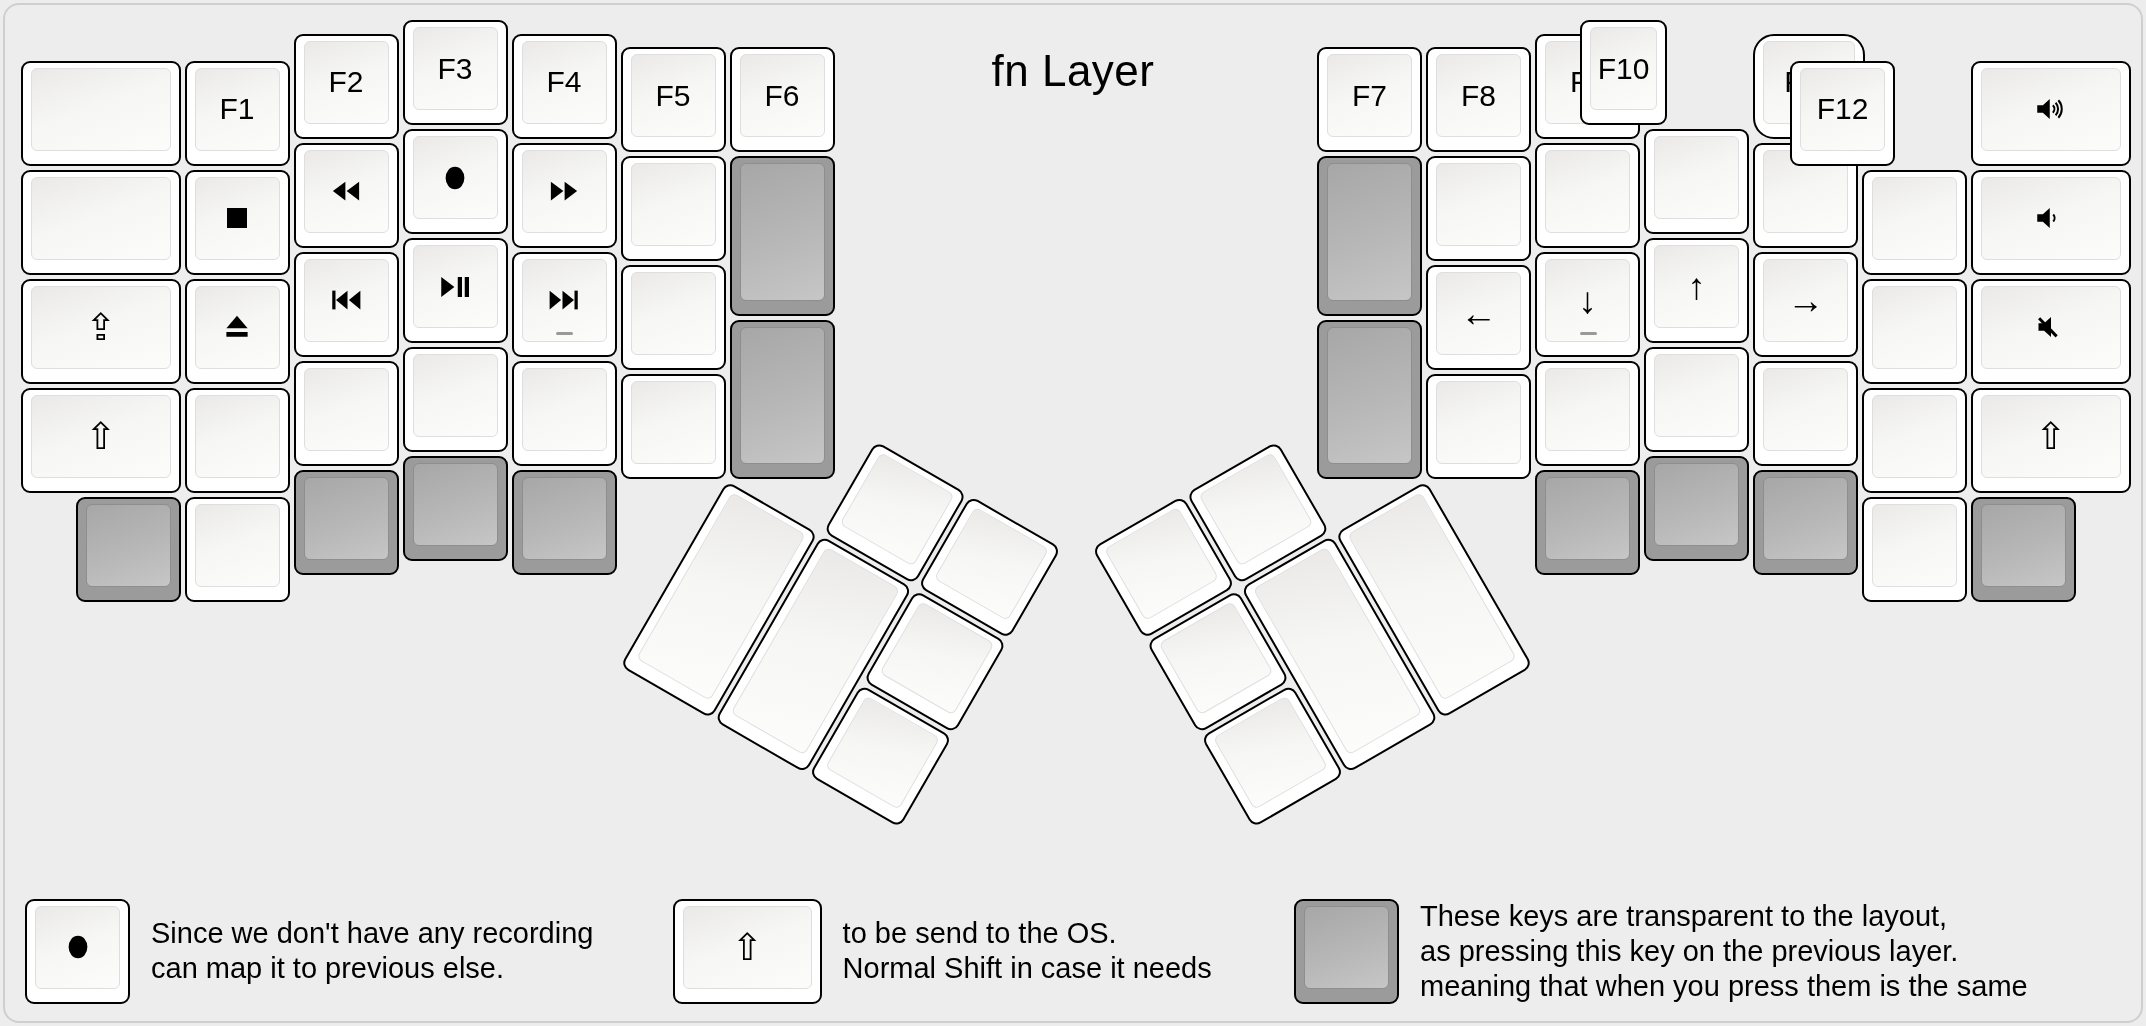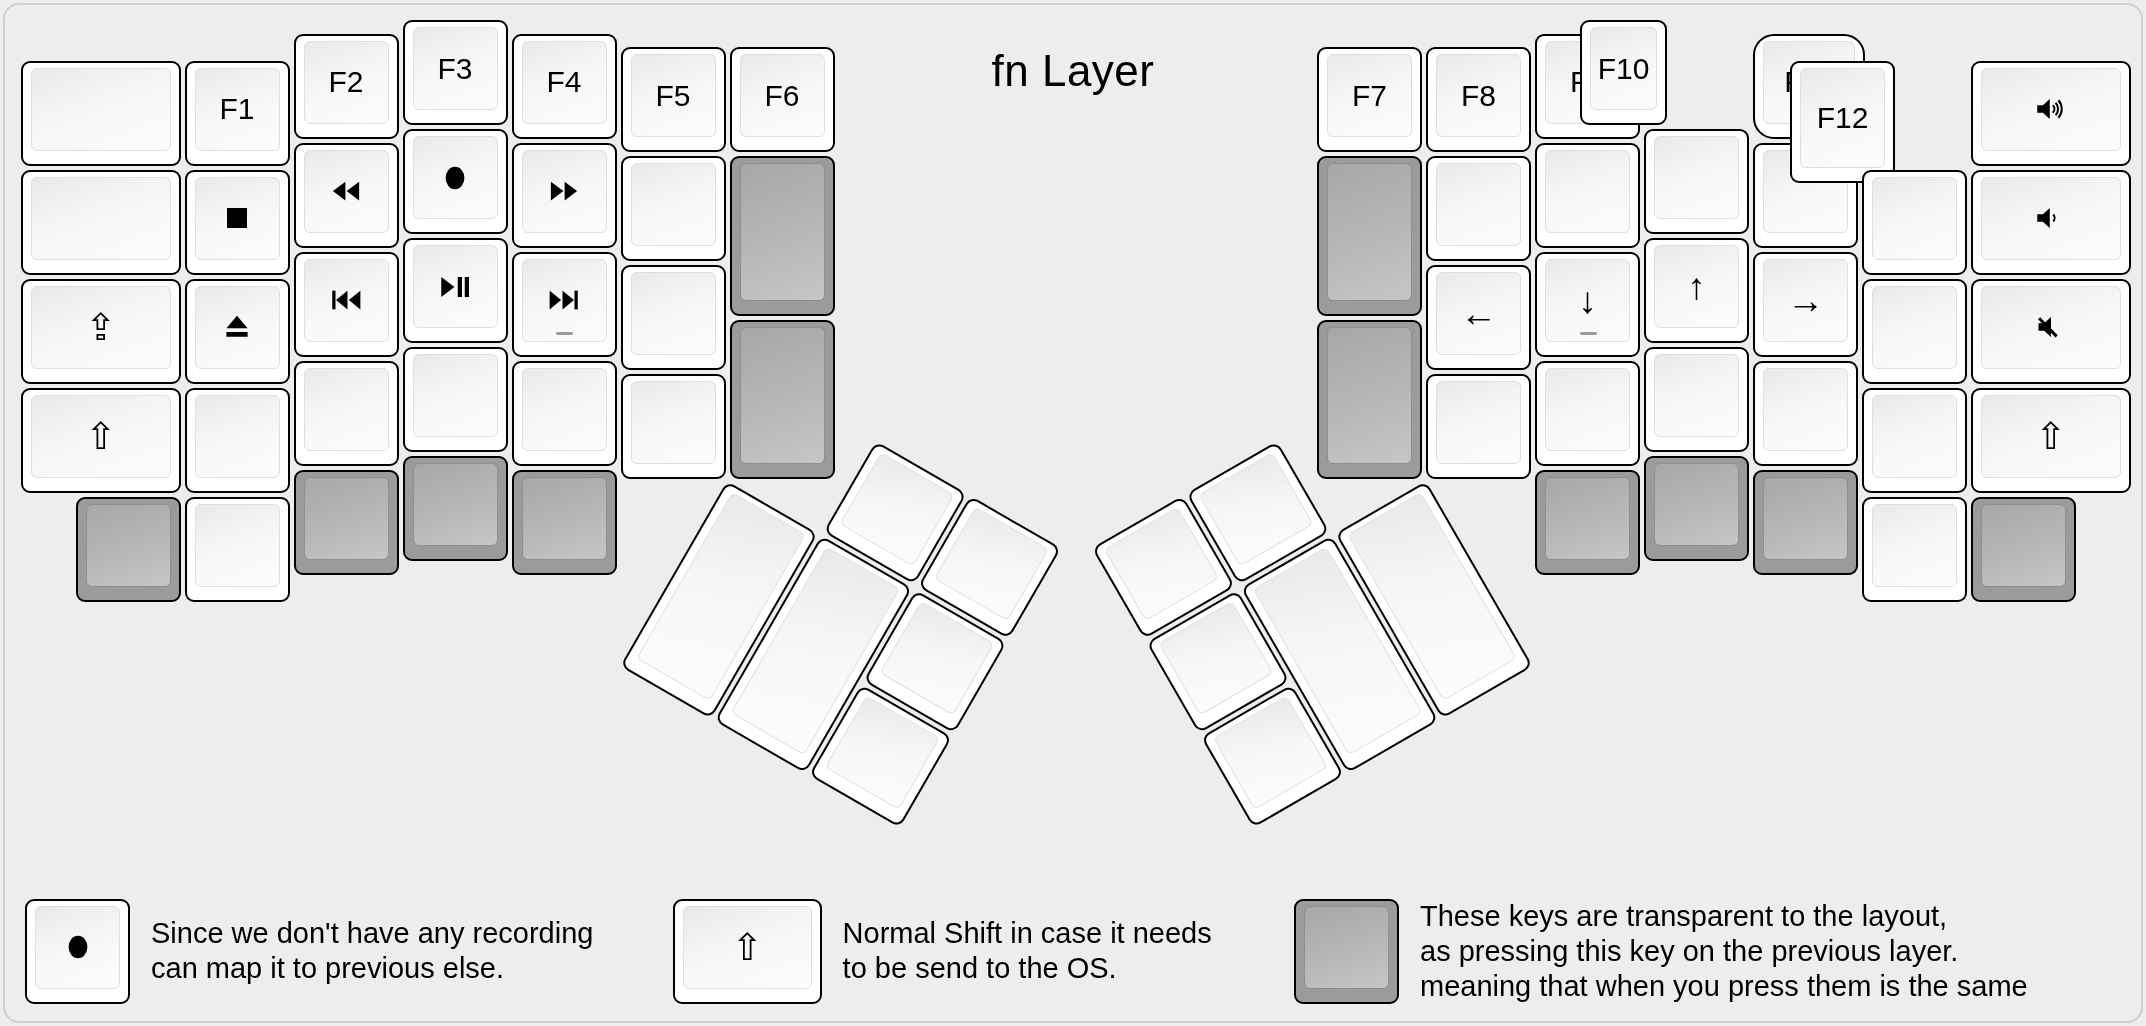--- a/index.html
+++ b/index.html
@@ -290,21 +290,21 @@
           <div class="cap">
             <span class="glyph">→</span>
           </div>
         </div>
         <div class="key white" style="width: 105px; height: 105px; left: 1753px; top: 360.625px;">
           <div class="cap"></div>
         </div>
         <div class="key gray" style="width: 105px; height: 105px; left: 1753px; top: 469.625px;">
           <div class="cap"></div>
         </div>
-        <div class="key white" style="width: 105px; height: 122px; left: 1790px; top: 60.875px;">
+        <div class="key white" style="width: 105px; height: 105px; left: 1790px; top: 60.875px;">
           <div class="cap">
             <span class="lbl">F12</span>
           </div>
         </div>
         <div class="key white" style="width: 105px; height: 105px; left: 1862px; top: 169.875px;">
           <div class="cap"></div>
         </div>
         <div class="key white" style="width: 105px; height: 105px; left: 1862px; top: 278.875px;">
           <div class="cap"></div>
         </div>
@@ -417,22 +417,22 @@
 
   <div class="legend-item" style="left:673px">
     <div class="legend-key-slot" id="lks-1">
         <div class="key white legend-key" style="width: 148.6px; height: 105px;">
           <div class="cap">
             <span class="glyph">⇧</span>
           </div>
         </div>
       </div>
     <div class="legend-text">
+      <div>to be send to the OS.</div>
       <div>Normal Shift in case it needs</div>
-      <div>to be send to the OS.</div>
     </div>
   </div>
 
   <div class="legend-item" style="left:1294px">
     <div class="legend-key-slot" id="lks-2">
         <div class="key gray legend-key" style="width: 105px; height: 105px;">
           <div class="cap"></div>
         </div>
       </div>
     <div class="legend-text">

